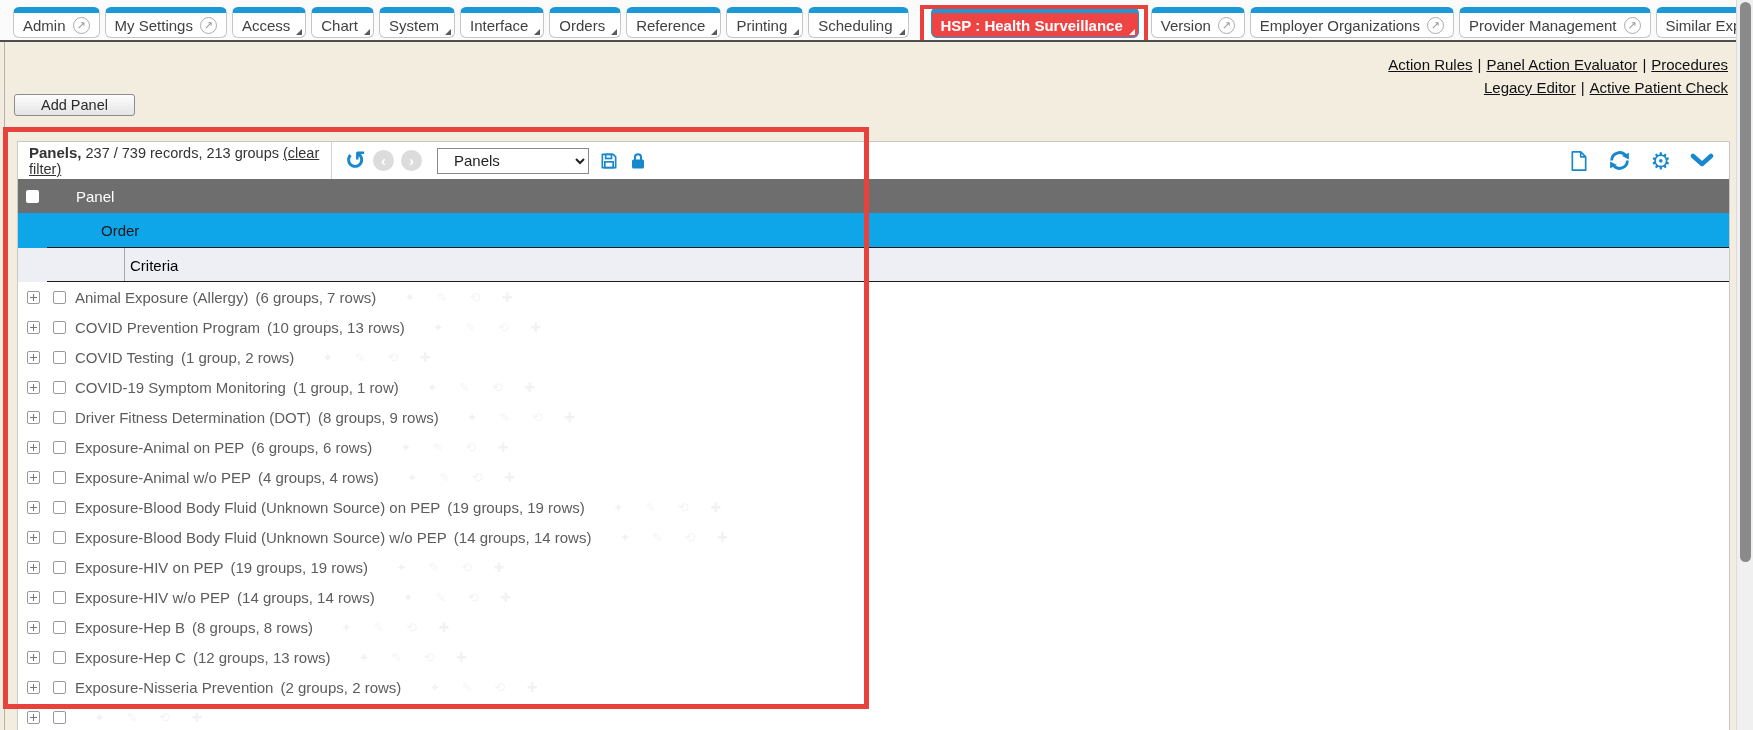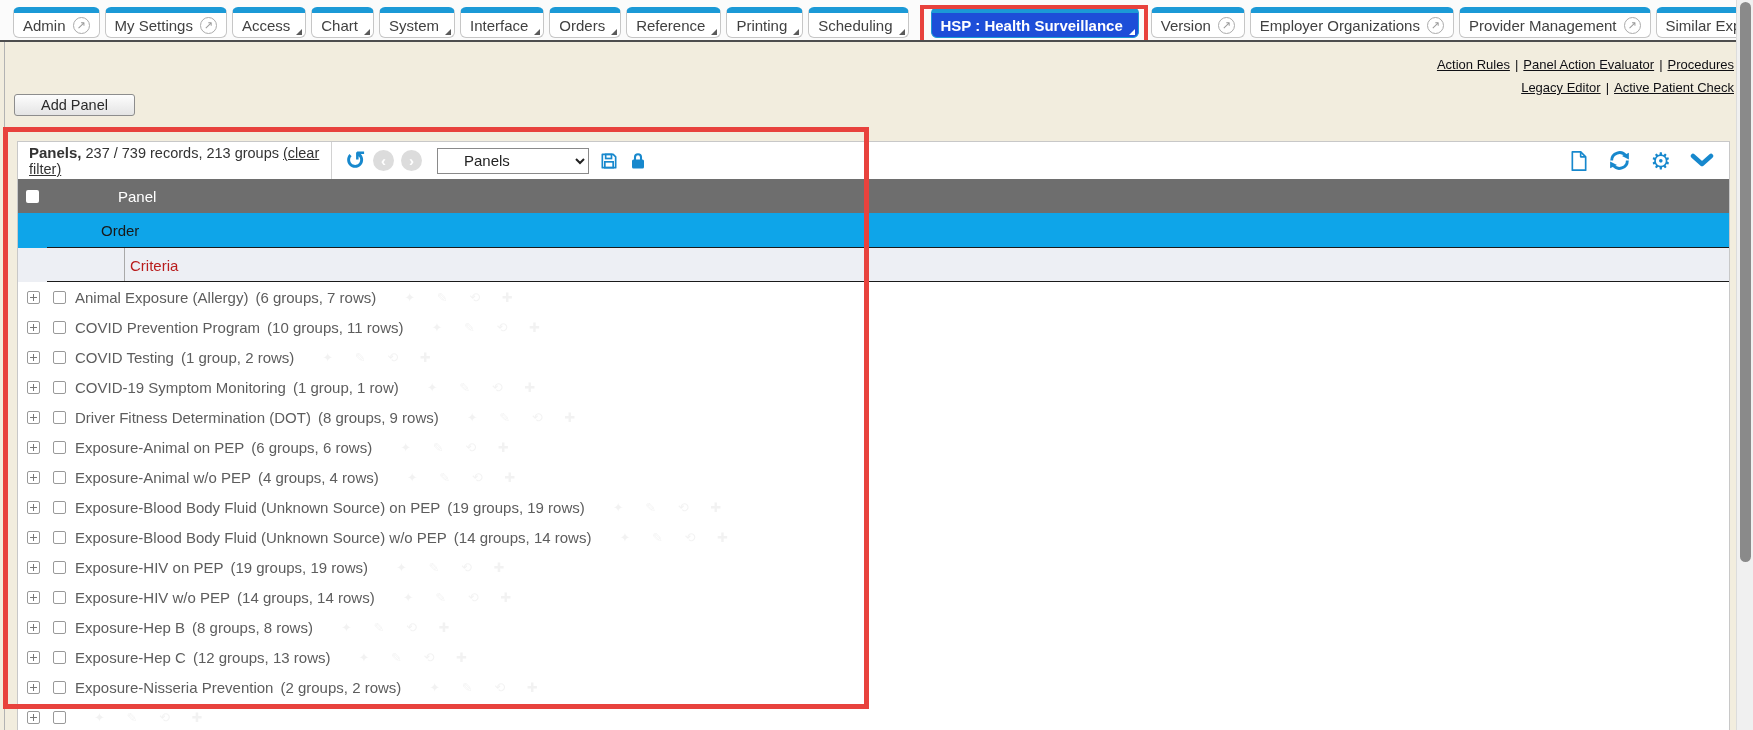--- a/index.html
+++ b/index.html
@@ -14,30 +14,30 @@
   .tab{position:relative;flex:0 0 auto;height:31px;box-sizing:border-box;background:#fff;
        border:1px solid #c6c6c6;border-top:6px solid #1b99d6;border-radius:6px;
        display:flex;align-items:center;padding:0 9px;cursor:pointer;}
   .tab-label{font-size:15px;color:#414141;}
   .tab.has-menu{padding-right:15px;}
   .menu-mark{position:absolute;right:3px;bottom:2px;width:0;height:0;
              border-left:6px solid transparent;border-bottom:6px solid #5a5a5a;}
   .ext-icon{margin-left:7px;width:17px;height:17px;border:1px solid #ababab;border-radius:50%;
             display:flex;align-items:center;justify-content:center;font-size:11px;color:#9b9b9b;
             box-sizing:border-box;flex:0 0 auto;}
-  .tab.selected{background:#1d4ed8;border-color:#1b99d6;margin-left:17px;margin-right:7px;}
+  .tab.selected{background:#ef4444;border-color:#1b99d6;margin-left:17px;margin-right:7px;}
   .tab.selected .tab-label{color:#fff;font-weight:bold;}
   .tab.selected .menu-mark{border-bottom-color:#fff;}
   .red-annotation{position:absolute;left:-12px;right:-10px;top:-8px;bottom:-9px;
                   border:4px solid #e8423d;pointer-events:none;z-index:60;}
 
   .left-line{position:absolute;left:4px;top:6px;width:1px;height:724px;background:#b3b3b3;z-index:1;}
 
   
-  .links{position:absolute;top:53px;right:19px;text-align:right;font-size:13px;line-height:23px;
+  .links{position:absolute;top:53px;right:25px;text-align:right;font-size:15px;line-height:23px;
          color:#101014;z-index:5;}
   .links a{color:#101014;text-decoration:underline;cursor:pointer;}
   .links .sep{margin:0 5px;}
 
   
   .add-panel{position:absolute;left:14px;top:94px;height:22px;padding:0 26px;font-size:14.5px;
              color:#2b2b2b;background:linear-gradient(#fdfdfd,#e4e4e4);border:1px solid #8d8d8d;
              border-radius:3px;cursor:pointer;z-index:5;font-family:inherit;}
 
   
@@ -49,35 +49,35 @@
   .summary .seg{margin-left:4px;}
   .clear-filter{text-decoration:underline;cursor:pointer;color:#333;margin-left:4px;}
   .vdiv{width:1px;align-self:stretch;background:#d2d2d2;flex:0 0 auto;}
   .icon-btn{border:none;background:none;padding:0;cursor:pointer;display:flex;align-items:center;}
   .undo{margin-left:13px;font-size:25px;line-height:20px;color:#1788cd;font-weight:bold;
         font-family:"DejaVu Sans",sans-serif;}
   .nav-circle{width:21px;height:21px;border-radius:50%;background:#dcdcdc;color:#fff;
               display:flex;align-items:center;justify-content:center;font-size:15px;font-weight:bold;
               margin-left:7px;cursor:default;}
   .view-select{margin-left:15px;width:152px;height:26px;font-size:15px;font-family:inherit;
-               color:#222;border:1px solid #8a8a8a;background:#fff;padding:0 22px;}
+               color:#222;border:1px solid #8a8a8a;background:#fff;padding:0 12px;}
   .tool-icon{margin-left:10px;}
   .right-icons{margin-left:auto;margin-right:15px;display:flex;align-items:center;gap:19px;}
   .gear{font-size:23px;color:#1788cd;line-height:22px;font-family:"DejaVu Sans",sans-serif;}
 
-  .hdr-panel{height:34px;background:#6e6e6e;display:flex;align-items:center;gap:42px;}
+  .hdr-panel{height:34px;background:#6e6e6e;display:flex;align-items:center;}
   .hdr-checkbox{width:13px;height:13px;background:#fff;border-radius:2px;margin-left:8px;cursor:pointer;}
   .hdr-panel-label{color:#fff;font-size:15px;margin-left:37px;}
   .hdr-order{position:relative;height:35px;background:#0ea5e9;display:flex;align-items:center;}
   .hdr-order-label{font-size:15px;color:#191919;margin-left:83px;}
   .hdr-order::after{content:"";position:absolute;left:29px;right:0;bottom:0;height:1px;background:#1a1a1a;}
   .hdr-criteria{position:relative;height:34px;background:#edeff4;display:flex;align-items:center;}
   .hdr-criteria::before{content:"";position:absolute;left:106px;top:0;bottom:1px;width:1px;background:#a9a9a9;}
   .hdr-criteria::after{content:"";position:absolute;left:29px;right:0;bottom:0;height:1px;background:#1a1a1a;}
-  .hdr-criteria-label{font-size:15px;color:#b91c1c;margin-left:112px;}
+  .hdr-criteria-label{font-size:15px;color:#000000;margin-left:112px;}
 
   .grid-row{height:30px;display:flex;align-items:center;background:#fff;}
   .expand{position:relative;width:13px;height:13px;box-sizing:border-box;border:1px solid #999;
           border-radius:2px;margin-left:9px;cursor:pointer;flex:0 0 auto;background:#fff;}
   .expand::before{content:"";position:absolute;left:2px;right:2px;top:5px;height:1px;background:#777;}
   .expand::after{content:"";position:absolute;top:2px;bottom:2px;left:5px;width:1px;background:#777;}
   .row-check{width:13px;height:13px;box-sizing:border-box;border:1px solid #999;border-radius:2px;
              margin-left:13px;cursor:pointer;flex:0 0 auto;background:#fff;}
   .row-label{margin-left:9px;font-size:15px;color:#5d5d5d;white-space:nowrap;}
   .row-counts{margin-left:7px;}
@@ -270,21 +270,21 @@
     <span class="row-check"></span>
     <span class="row-label">
       <span class="row-name">Animal Exposure (Allergy)</span><span class="row-counts">(6 groups, 7 rows)</span>
     </span>
     <span class="row-actions-faint">✦ ✎ ⟲ ✚</span>
   </div>
         <div class="grid-row">
     <span class="expand"></span>
     <span class="row-check"></span>
     <span class="row-label">
-      <span class="row-name">COVID Prevention Program</span><span class="row-counts">(10 groups, 11 rows)</span>
+      <span class="row-name">COVID Prevention Program</span><span class="row-counts">(10 groups, 13 rows)</span>
     </span>
     <span class="row-actions-faint">✦ ✎ ⟲ ✚</span>
   </div>
         <div class="grid-row">
     <span class="expand"></span>
     <span class="row-check"></span>
     <span class="row-label">
       <span class="row-name">COVID Testing</span><span class="row-counts">(1 group, 2 rows)</span>
     </span>
     <span class="row-actions-faint">✦ ✎ ⟲ ✚</span>

